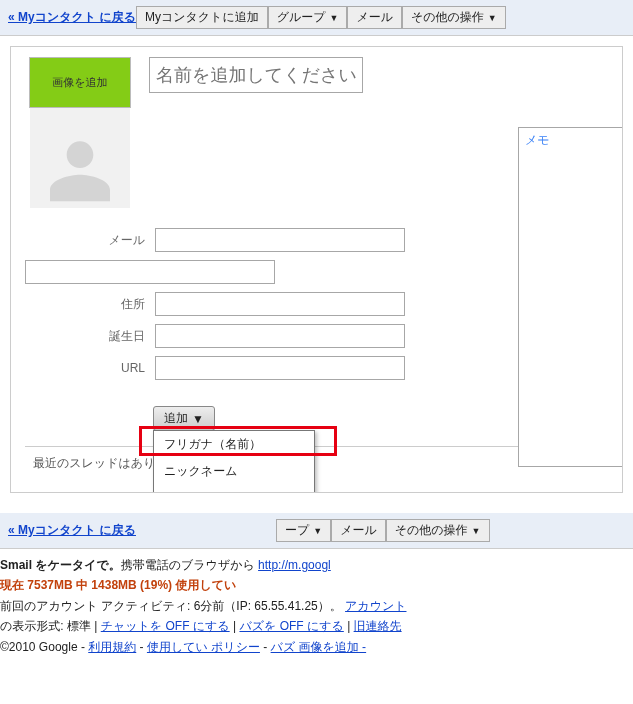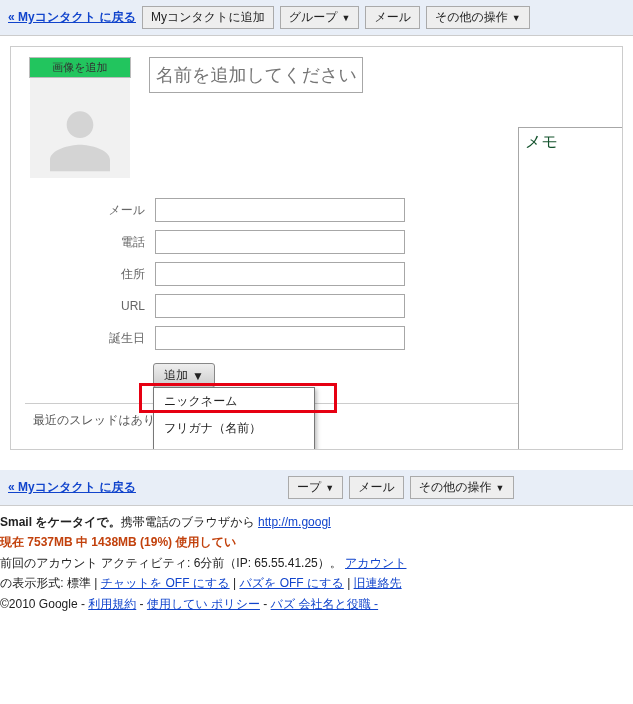--- a/index.html
+++ b/index.html
@@ -1,38 +1,38 @@
 <!DOCTYPE html>
 <html><head>
   <meta charset="utf-8">
   <style>
     body{margin:0;padding:0;font-family:Arial,"Hiragino Kaku Gothic Pro","Meiryo",sans-serif;font-size:12px;color:#222;width:633px;background:#fff}
-    .bar{background:#e8eef7;padding:6px 8px;display:flex;align-items:center;gap:6px;border-bottom:1px solid #ccc}
+    .bar{background:#e8eef7;padding:6px 8px;display:flex;align-items:center;border-bottom:1px solid #ccc}
     .bar a.back{color:#14c;text-decoration:underline;font-weight:bold;font-size:12px}
     .btn{background:#eee;border:1px solid #aaa;border-radius:0;padding:2px 8px;font-size:12px;color:#222;cursor:pointer;display:inline-flex;align-items:center;gap:4px}
     .btn .chev{font-size:9px}
     .canvas{padding:10px;background:#fff}
     .card{border:1px solid #ccc;background:#fff;padding:10px 14px 20px;overflow:hidden}
     .topwrap{display:flex;gap:14px}
     .avatar-col{width:110px;text-align:center}
     .avatar{width:100px;height:100px;background:#f1f1f1;display:flex;align-items:flex-end;justify-content:center;overflow:hidden;margin:0 auto}
     .avatar svg{width:80px;height:80px;fill:#d4d4d4}
-    .addimg{display:block;background:#22c55e;border:1px solid #bbb;padding:2px 0;font-size:11px;color:#333;margin:0 auto;width:100px}
+    .addimg{display:block;background:#84cc16;border:1px solid #bbb;padding:17px 0;font-size:11px;color:#333;margin:0 auto;width:100px}
     .name-input{width:200px;height:34px;border:1px solid #a7a7a7;font-size:18px;color:#a21caf;padding:0 6px}
     .form{margin-top:20px}
     .row{display:flex;align-items:center;margin:8px 0}
     .lbl{width:120px;color:#666;text-align:right;padding-right:10px;font-size:12px}
     .field{width:240px;height:22px;border:1px solid #a7a7a7;padding:0 4px}
-    .addbtn-zone{margin:13px 0 10px 128px;position:relative}
+    .addbtn-zone{margin:26px 0 10px 128px;position:relative}
     .addbtn{background:linear-gradient(#eee,#ccc);border:1px solid #888;border-radius:3px;padding:3px 10px;font-size:12px;display:inline-flex;align-items:center;gap:4px;color:#222}
     .dropdown{position:absolute;top:24px;left:0;width:160px;background:#fff;border:1px solid #777;box-shadow:2px 2px 4px rgba(0,0,0,.25);z-index:10}
     .dd-item{padding:5px 10px;font-size:12px;color:#222;cursor:pointer}
     .hl{position:absolute;border:3px solid #e60012;pointer-events:none;z-index:20}
     .memo{position:absolute;right:-5px;top:80px;width:95px;height:330px;border:1px solid #a7a7a7;background:#fff;padding:4px 6px}
-    .memo-lbl{color:#14532d;font-size:16px}
+    .memo-lbl{color:#3b82f6;font-size:12px}
     .thread{color:#555;font-size:12px;padding:8px 8px 0}
     .sep{height:1px;background:#ccc;margin-top:15px}
     .bar2{margin-top:10px}
     .footer{padding:6px 0;font-size:12px;color:#222;line-height:1.7;}
     .footer a{color:#14c;text-decoration:underline}
     .footer .usage{color:#c2410c;font-weight:bold}
     .footer-line{white-space:nowrap;overflow:hidden}
     .rel{position:relative}
   </style>
 </head>
@@ -73,45 +73,44 @@
       <div class="memo">
         <span class="memo-lbl">メモ</span>
       </div>
 
       <div class="form">
         <div class="row">
             <span class="lbl">メール</span>
             <input class="field" style="">
           </div>
         <div class="row">
-            <span class="lbl">電話</span>
             <input class="field" style="">
           </div>
         <div class="row">
             <span class="lbl">住所</span>
             <input class="field" style="">
           </div>
         <div class="row">
-            <span class="lbl">URL</span>
+            <span class="lbl">誕生日</span>
             <input class="field" style="">
           </div>
         <div class="row">
-            <span class="lbl">誕生日</span>
+            <span class="lbl">URL</span>
             <input class="field" style="">
           </div>
       </div>
 
       <div class="addbtn-zone">
         <button class="addbtn">
             <span>追加</span>
             <span class="chev">▼</span>
           </button>
         <div class="dropdown">
+          <div class="dd-item">フリガナ（名前）</div>
           <div class="dd-item">ニックネーム</div>
-          <div class="dd-item">フリガナ（名前）</div>
           <div class="dd-item">会社名と役職</div>
 
         </div>
         <div class="hl" style="left:-14px;top:20px;width:192px;height:24px"></div>
       </div>
 
       <div class="sep"></div>
       <div class="thread">最近のスレッドはありま</div>
     </div>
   </div>
@@ -128,16 +127,16 @@
         <span>その他の操作</span>
         <span class="chev">▼</span>
       </button>
   </div>
 
   <div class="footer">
     <div class="footer-line"><b>Smail をケータイで。</b><span>携帯電話のブラウザから </span><a href="#">http://m.googl</a></div>
     <div class="footer-line"><span class="usage">現在 7537MB 中 1438MB (19%) 使用してい</span></div>
     <div class="footer-line"><span>前回のアカウント アクティビティ: 6分前（IP: 65.55.41.25）。 </span><a href="#">アカウント</a></div>
     <div class="footer-line"><span>の表示形式: 標準 | </span><a href="#">チャットを OFF にする</a><span> | </span><a href="#">バズを OFF にする</a><span> | </span><a href="#">旧連絡先</a></div>
-    <div class="footer-line"><span>©2010 Google - </span><a href="#">利用規約</a><span> - </span><a href="#">使用してい ポリシー</a><span> - </span><a href="#">バズ 会社名と役職 -</a></div>
+    <div class="footer-line"><span>©2010 Google - </span><a href="#">利用規約</a><span> - </span><a href="#">使用してい ポリシー</a><span> - </span><a href="#">バズ 画像を追加 -</a></div>
   </div>
 
 </div>
 
 </body></html>

